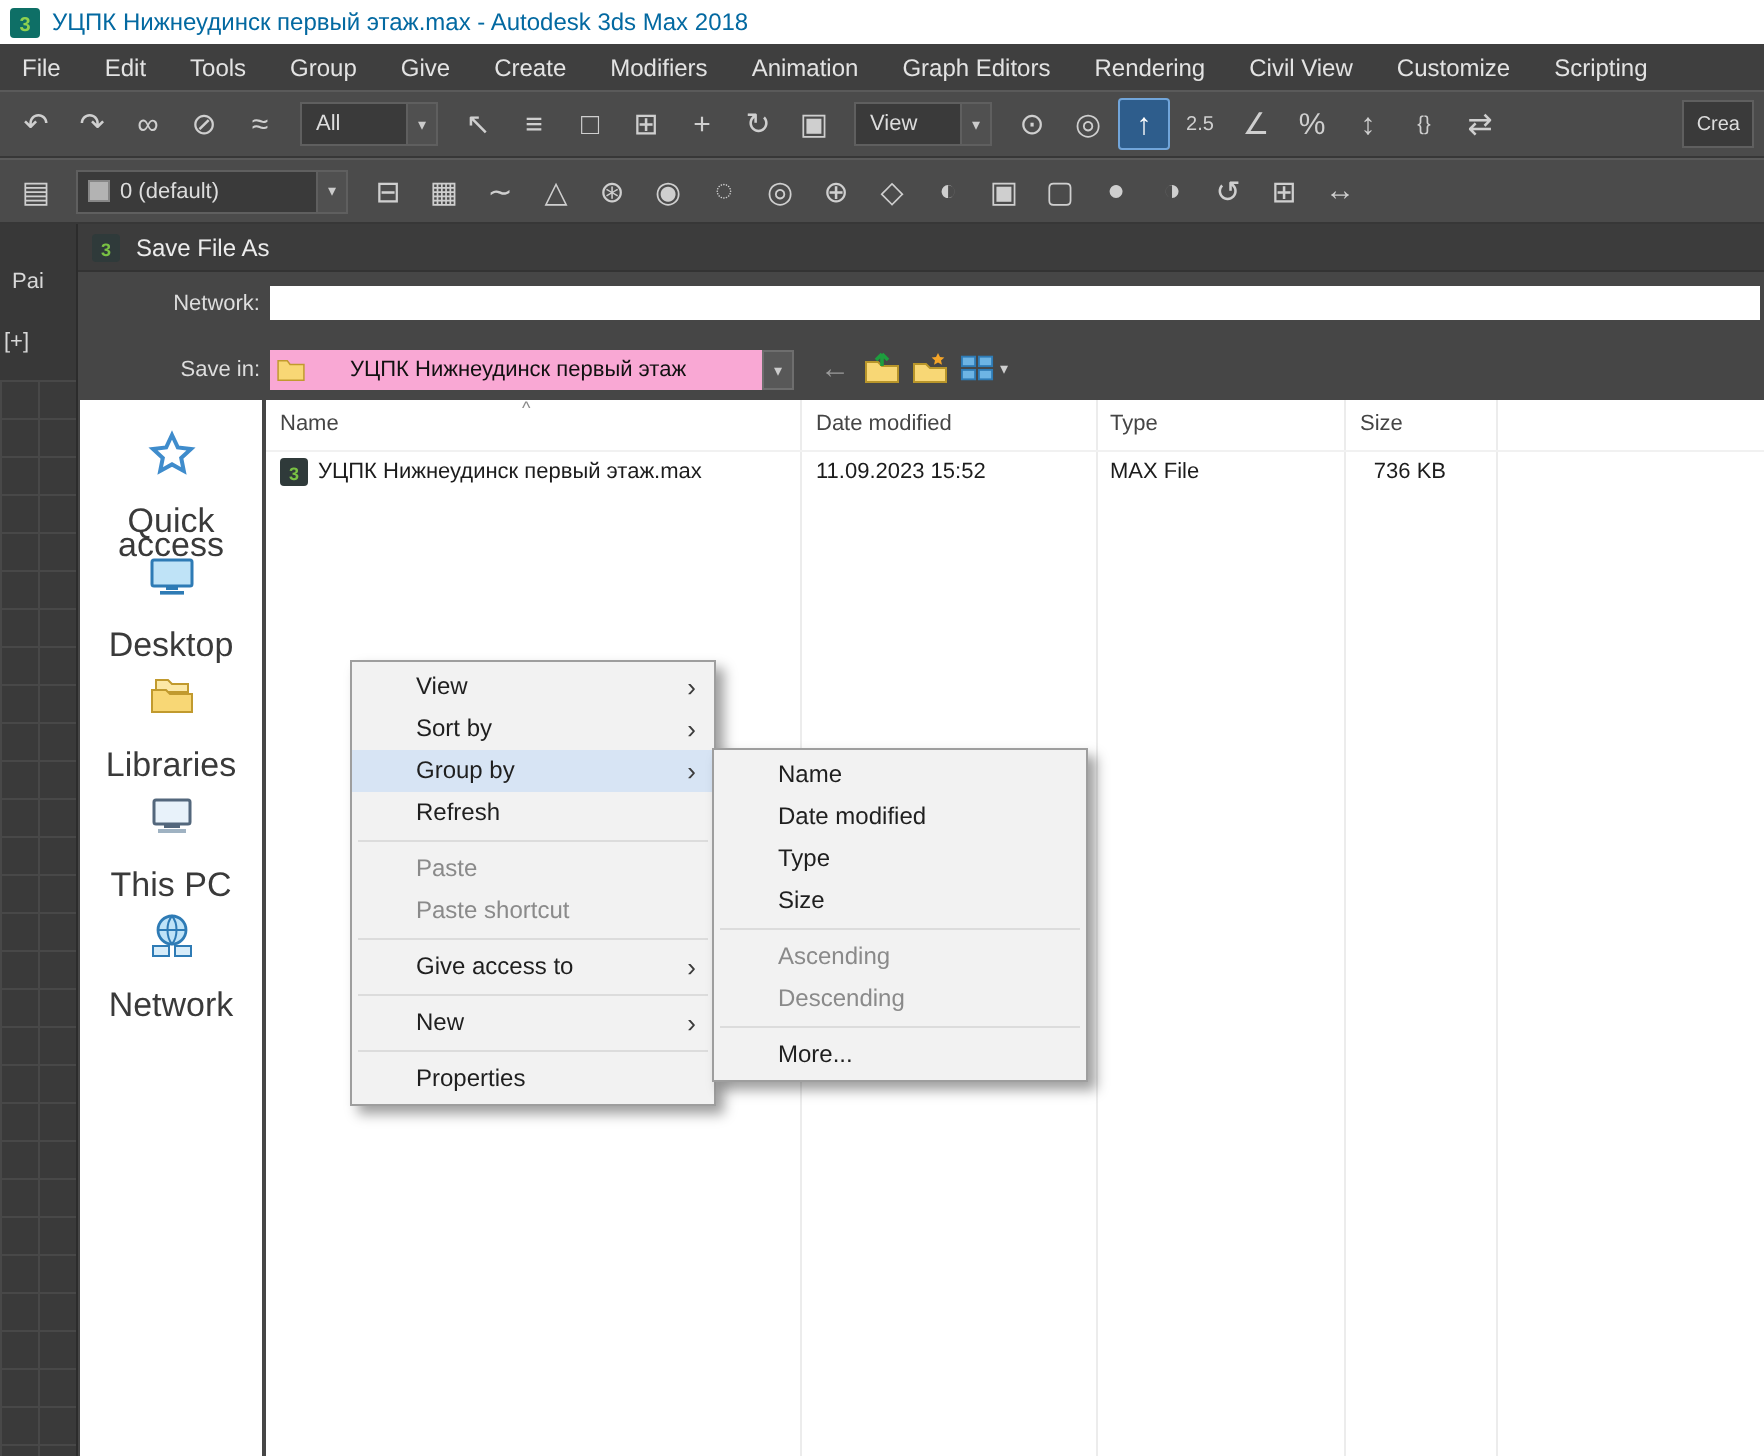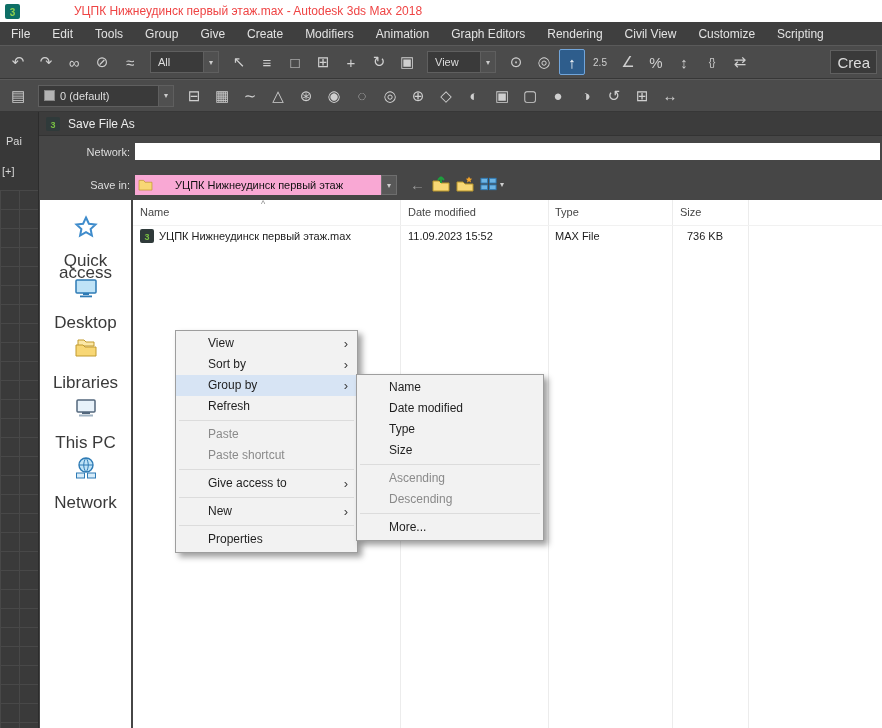--- a/index.html
+++ b/index.html
@@ -2,21 +2,21 @@
 <html><head>
 <meta charset="utf-8">
 <style>
   html,body{margin:0;padding:0;width:882px;height:728px;overflow:hidden;
     font-family:"Liberation Sans", sans-serif;background:#454545;}
   .app{position:absolute;inset:0;width:882px;height:728px;background:#454545;overflow:hidden;}
 
   
   .titlebar{position:absolute;top:0;left:0;right:0;height:22px;background:#ffffff;
     display:flex;align-items:center;gap:6px;padding-left:5px;box-sizing:border-box;}
-  .titlebar-text{font-size:12px;color:#ef4444;white-space:nowrap;margin-left:48px;}
+  .titlebar-text{font-size:12px;color:#0369a1;white-space:nowrap;}
 
   
   .menubar{position:absolute;top:22px;left:0;right:0;height:23px;background:#3f3f3f;
     display:flex;align-items:stretch;color:#e3e3e3;font-size:12px;border-bottom:1px solid #343434;}
   .menu-item{padding:0 11px;display:flex;align-items:center;cursor:default;white-space:nowrap;}
 
   
   .toolbar1,.toolbar2{position:absolute;left:0;right:0;background:#4b4b4b;display:flex;
     align-items:center;padding:0 5px;gap:2px;box-sizing:border-box;
     border-top:1px solid #5a5a5a;border-bottom:1px solid #373737;}
@@ -30,21 +30,21 @@
   .tb-dropdown{height:20px;background:#3a3a3a;border:1px solid #5f5f5f;color:#ddd;font-size:11px;
     display:flex;align-items:center;margin:0 5px;}
   .dd-label{padding:0 7px;min-width:38px;}
   .dd-arrow{width:14px;align-self:stretch;background:#505050;border-left:1px solid #5f5f5f;
     display:flex;align-items:center;justify-content:center;font-size:8px;color:#ccc;}
   .layer-combo{height:20px;background:#3a3a3a;border:1px solid #5f5f5f;color:#ddd;font-size:11px;
     display:flex;align-items:center;margin:0 5px;justify-content:flex-end;}
   .swatch{width:9px;height:9px;background:#b3b3b3;border:1px solid #878787;margin:0 5px;}
   .layer-label{padding-right:10px;min-width:88px;}
   .create-box{margin-left:auto;height:22px;background:#3a3a3a;border:1px solid #5f5f5f;color:#ddd;
-    font-size:15px;display:flex;align-items:center;padding:0 6px;white-space:nowrap;overflow:hidden;}
+    font-size:10px;display:flex;align-items:center;padding:0 6px;white-space:nowrap;overflow:hidden;}
 
   
   .left-strip{position:absolute;left:0;top:112px;width:38px;bottom:0;background:#383838;
     border-right:1px solid #2c2c2c;z-index:4;}
   .strip-pai{position:absolute;top:23px;left:6px;font-size:11px;color:#d8d8d8;}
   .strip-plus{position:absolute;top:53px;left:2px;font-size:11px;color:#d8d8d8;}
   .strip-grid{position:absolute;top:78px;left:0;right:0;bottom:0;background-color:#3a3a3a;
     background-image:linear-gradient(#484848 1px,transparent 1px),
                      linear-gradient(90deg,#484848 1px,transparent 1px);
     background-size:19px 19px;}

